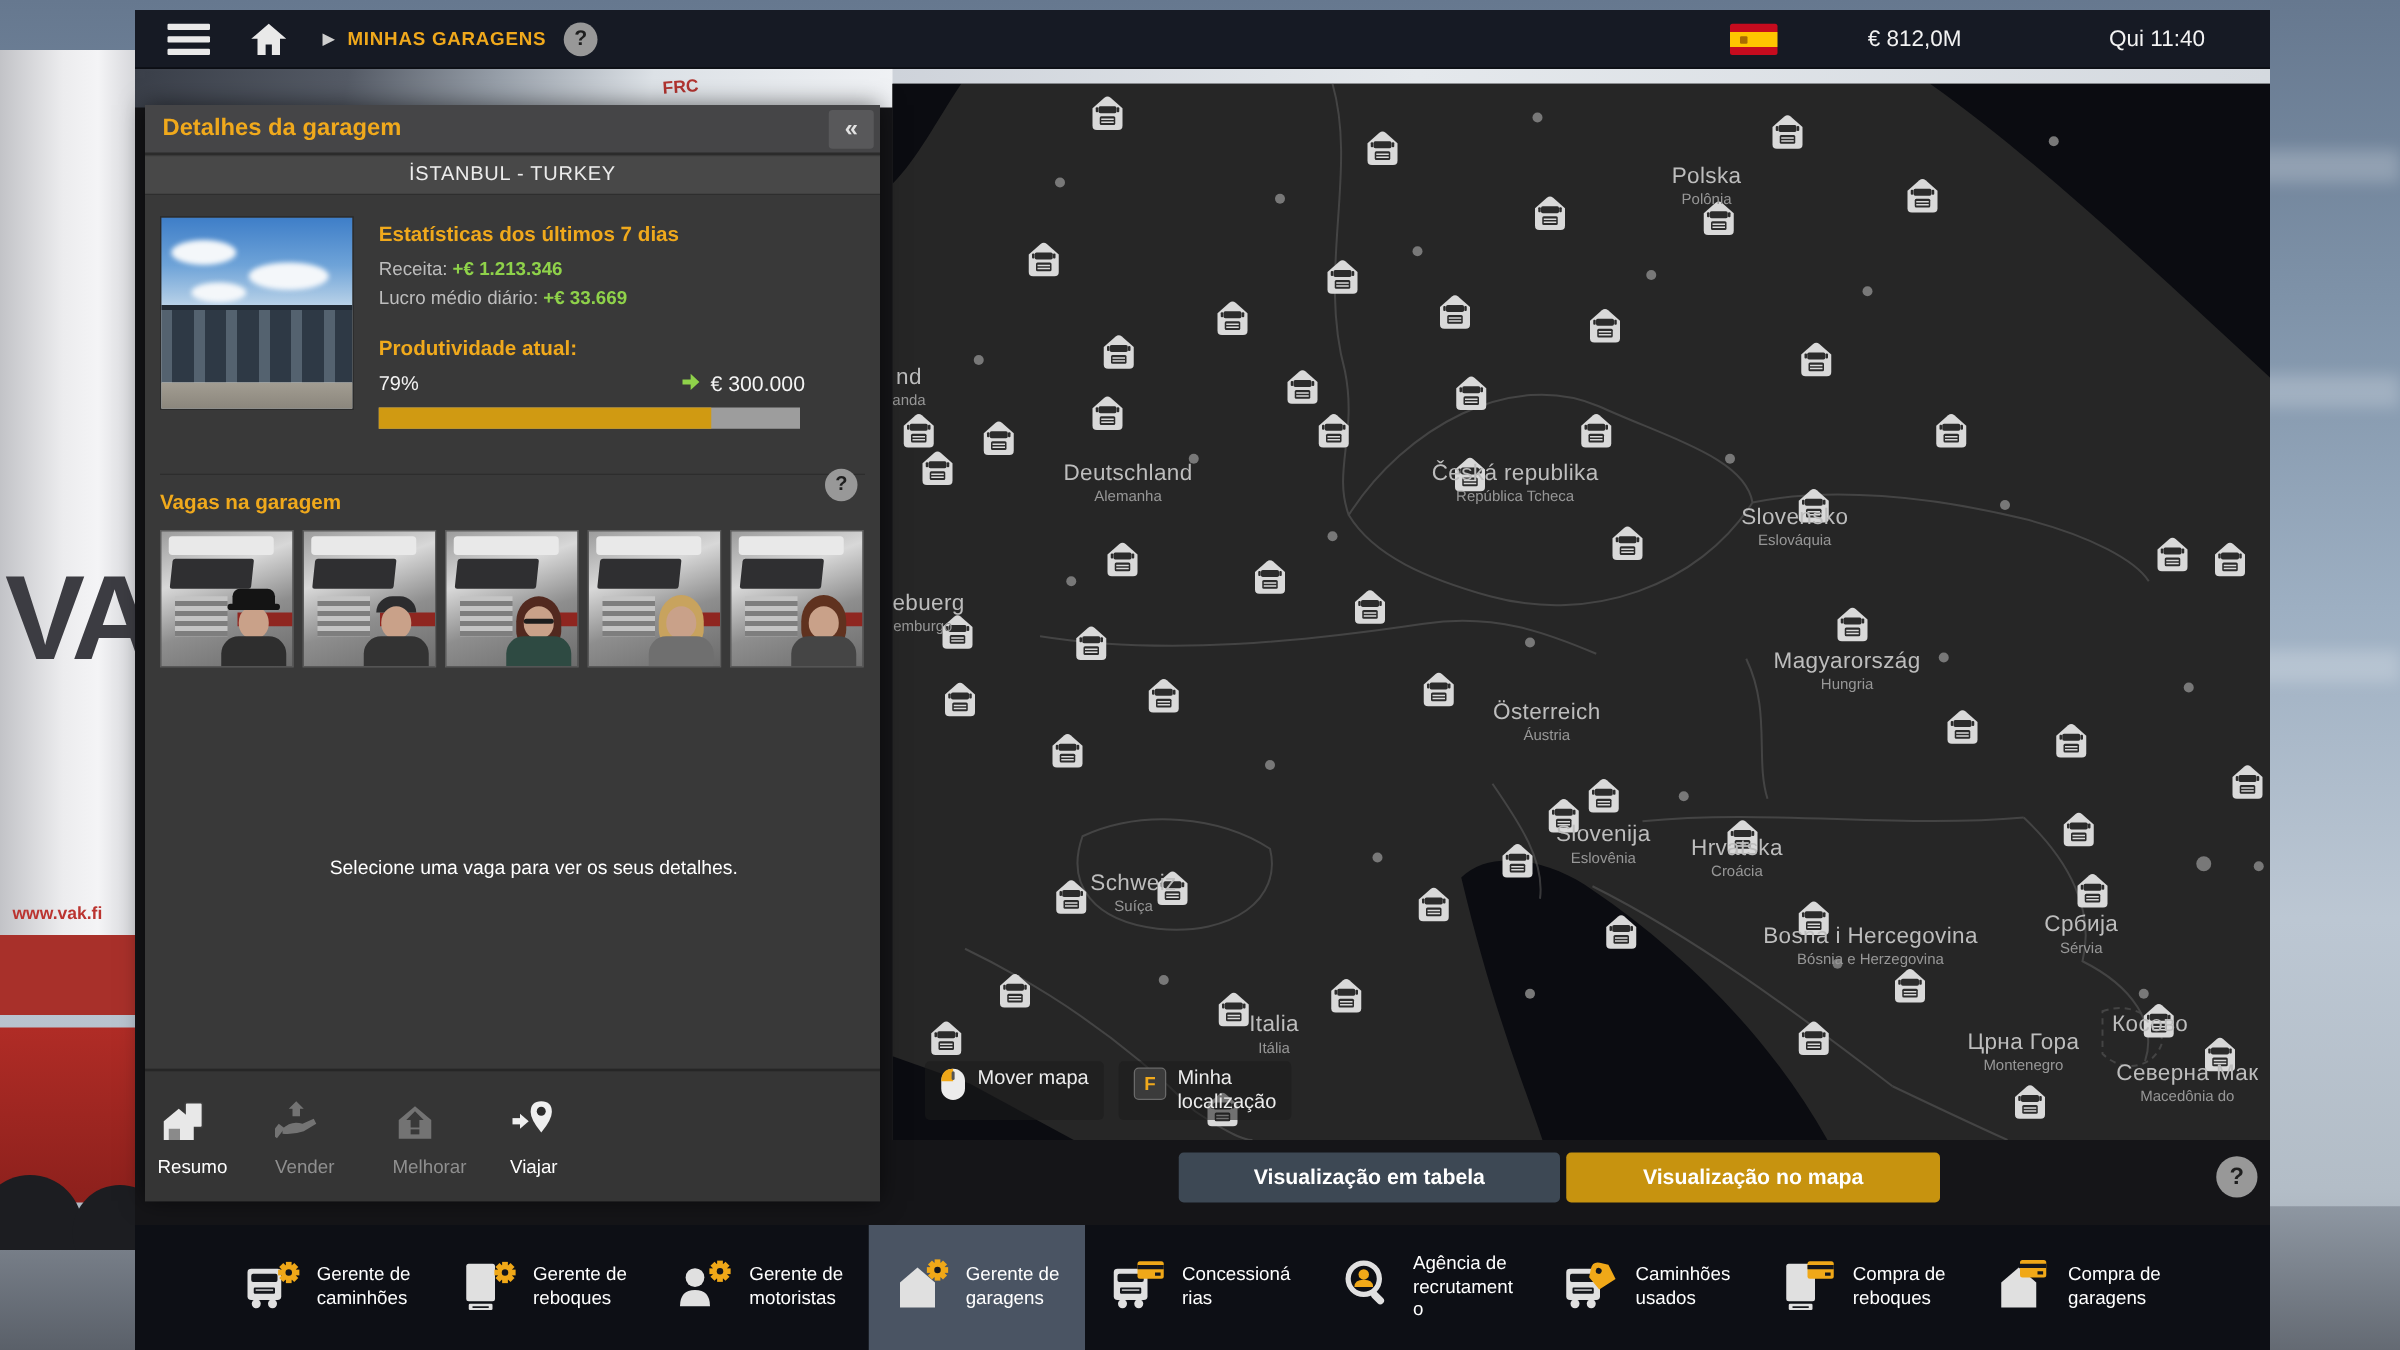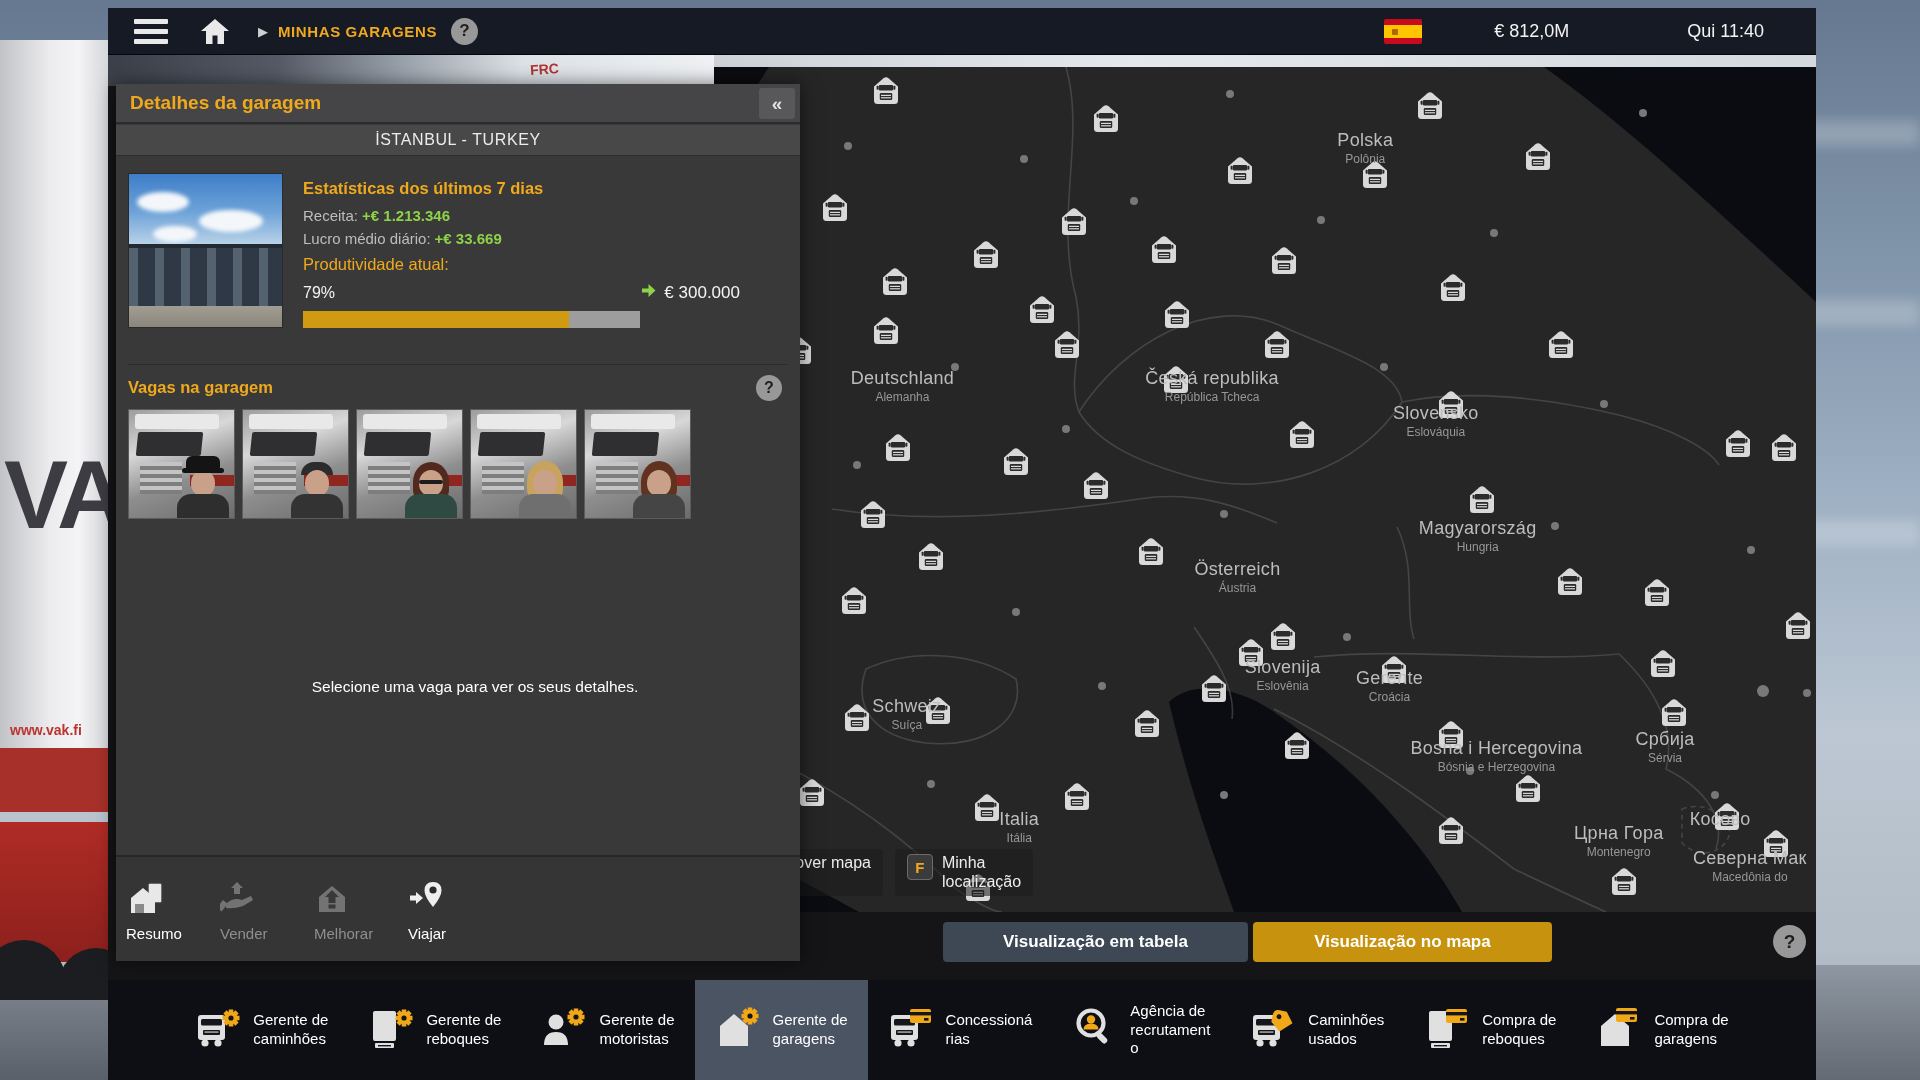--- a/index.html
+++ b/index.html
@@ -59,41 +59,41 @@
   .map-label .l-main{font-size:18px;color:#bdbdbd;letter-spacing:.3px;}
   .map-label .l-sub{font-size:12px;color:#979797;margin-top:1px;}
   .map-hints{position:absolute;left:26px;bottom:16px;display:flex;gap:12px;align-items:stretch;}
   .hint{display:flex;align-items:flex-start;gap:9px;background:rgba(28,28,28,.55);border-radius:4px;
     padding:5px 12px;font-size:16px;color:#ececec;}
   .keycap{width:26px;height:26px;background:#3b3b3b;border:1px solid #6a6a6a;border-radius:4px;color:var(--accent,#f0a91c);
     font-weight:bold;font-size:15px;display:flex;align-items:center;justify-content:center;}
   .hint .two-line{line-height:1.15;}
 
   
-  .panel{position:absolute;left:116px;top:84px;width:684px;height:877px;background:#393939;
+  .panel{position:absolute;left:116px;top:84px;width:588px;height:877px;background:#393939;
     display:flex;flex-direction:column;box-shadow:0 0 18px rgba(0,0,0,.55);}
   .panel-header{height:40px;background:#454547;display:flex;align-items:center;position:relative;
     border-bottom:2px solid #2b2b2b;}
   .panel-header .ttl{margin-left:14px;color:var(--accent,#f0a91c);font-weight:bold;font-size:19px;}
   .collapse-btn{position:absolute;right:5px;top:4px;width:36px;height:31px;background:#58585a;border:none;
     border-radius:3px;color:#e2e2e2;font-size:19px;font-weight:bold;cursor:pointer;line-height:1;}
   .garage-title{height:31px;background:#484848;margin-top:1px;display:flex;align-items:center;justify-content:center;
     color:#ececec;font-size:16px;letter-spacing:.6px;border-bottom:1px solid #2e2e2e;}
   .stats-row{display:flex;gap:20px;padding:17px 12px 0 12px;position:relative;}
   .garage-photo{width:155px;height:155px;position:relative;overflow:hidden;border:1px solid #2a2a2a;flex:none;
     background:linear-gradient(180deg,#3e7ec8 0%,#6ea3d8 25%,#b9d2e8 46%,#d8e4ee 50%);}
   .gp-cloud{position:absolute;background:#f4f7fa;border-radius:50%;filter:blur(2px);}
   .gp-building{position:absolute;left:0;right:0;top:46%;height:40%;
     background:repeating-linear-gradient(90deg,#54626f 0 9px,#2e3945 9px 26px);border-top:4px solid #222b34;}
   .gp-ground{position:absolute;left:0;right:0;bottom:0;height:14%;background:linear-gradient(180deg,#a29d92,#8b867c);}
   .stats-col{flex:1;padding-top:6px;}
   .stats-heading{color:var(--accent,#f0a91c);font-weight:bold;font-size:16.5px;margin-bottom:9px;}
   .stat-line{font-size:15px;color:#bdbdbd;margin-bottom:6px;}
   .stat-line .val{color:var(--green,#8fd24a);font-weight:bold;margin-left:4px;}
-  .prod-heading{color:var(--accent,#f0a91c);font-weight:normal;font-size:16.5px;margin-top:8px;}
+  .prod-heading{color:var(--accent,#f0a91c);font-weight:bold;font-size:16.5px;margin-top:23px;}
   .prod-line{display:flex;align-items:center;margin-top:8px;padding-right:48px;}
   .prod-pct{font-size:16px;color:#f2f2f2;}
   .prod-amount{margin-left:auto;display:flex;align-items:center;gap:7px;font-size:17px;color:#f4f4f4;}
   .prod-bar{margin-top:7px;width:337px;height:17px;background:#9d9d9d;}
   .prod-fill{height:100%;background:var(--bar,#d09a12);}
   .stats-help{position:absolute;right:18px;top:219px;}
   .slots-section{margin:36px 12px 0 12px;border-top:1px solid #2d2d2d;padding-top:13px;}
   .slots-heading{color:var(--accent,#f0a91c);font-weight:bold;font-size:16.5px;}
   .slots{display:flex;gap:7px;margin-top:12px;}
   .slot{width:107px;height:110px;position:relative;overflow:hidden;border:1px solid #5c5c5c;cursor:pointer;
@@ -826,21 +826,21 @@
         </div>
         <div class="map-label" style="left: 27.7%; top: 89.9%;">
           <div class="l-main">Italia</div>
           <div class="l-sub">Itália</div>
         </div>
         <div class="map-label" style="left: 51.6%; top: 71.9%;">
           <div class="l-main">Slovenija</div>
           <div class="l-sub">Eslovênia</div>
         </div>
         <div class="map-label" style="left: 61.3%; top: 73.3%;">
-          <div class="l-main">Gerente</div>
+          <div class="l-main">Hrvatska</div>
           <div class="l-sub">Croácia</div>
         </div>
         <div class="map-label" style="left: 71%; top: 81.5%;">
           <div class="l-main">Bosna i Hercegovina</div>
           <div class="l-sub">Bósnia e Herzegovina</div>
         </div>
         <div class="map-label" style="left: 86.3%; top: 75.3%; margin-top: 44px;">
           <div class="l-main">Србија</div>
           <div class="l-sub">Sérvia</div>
         </div>

